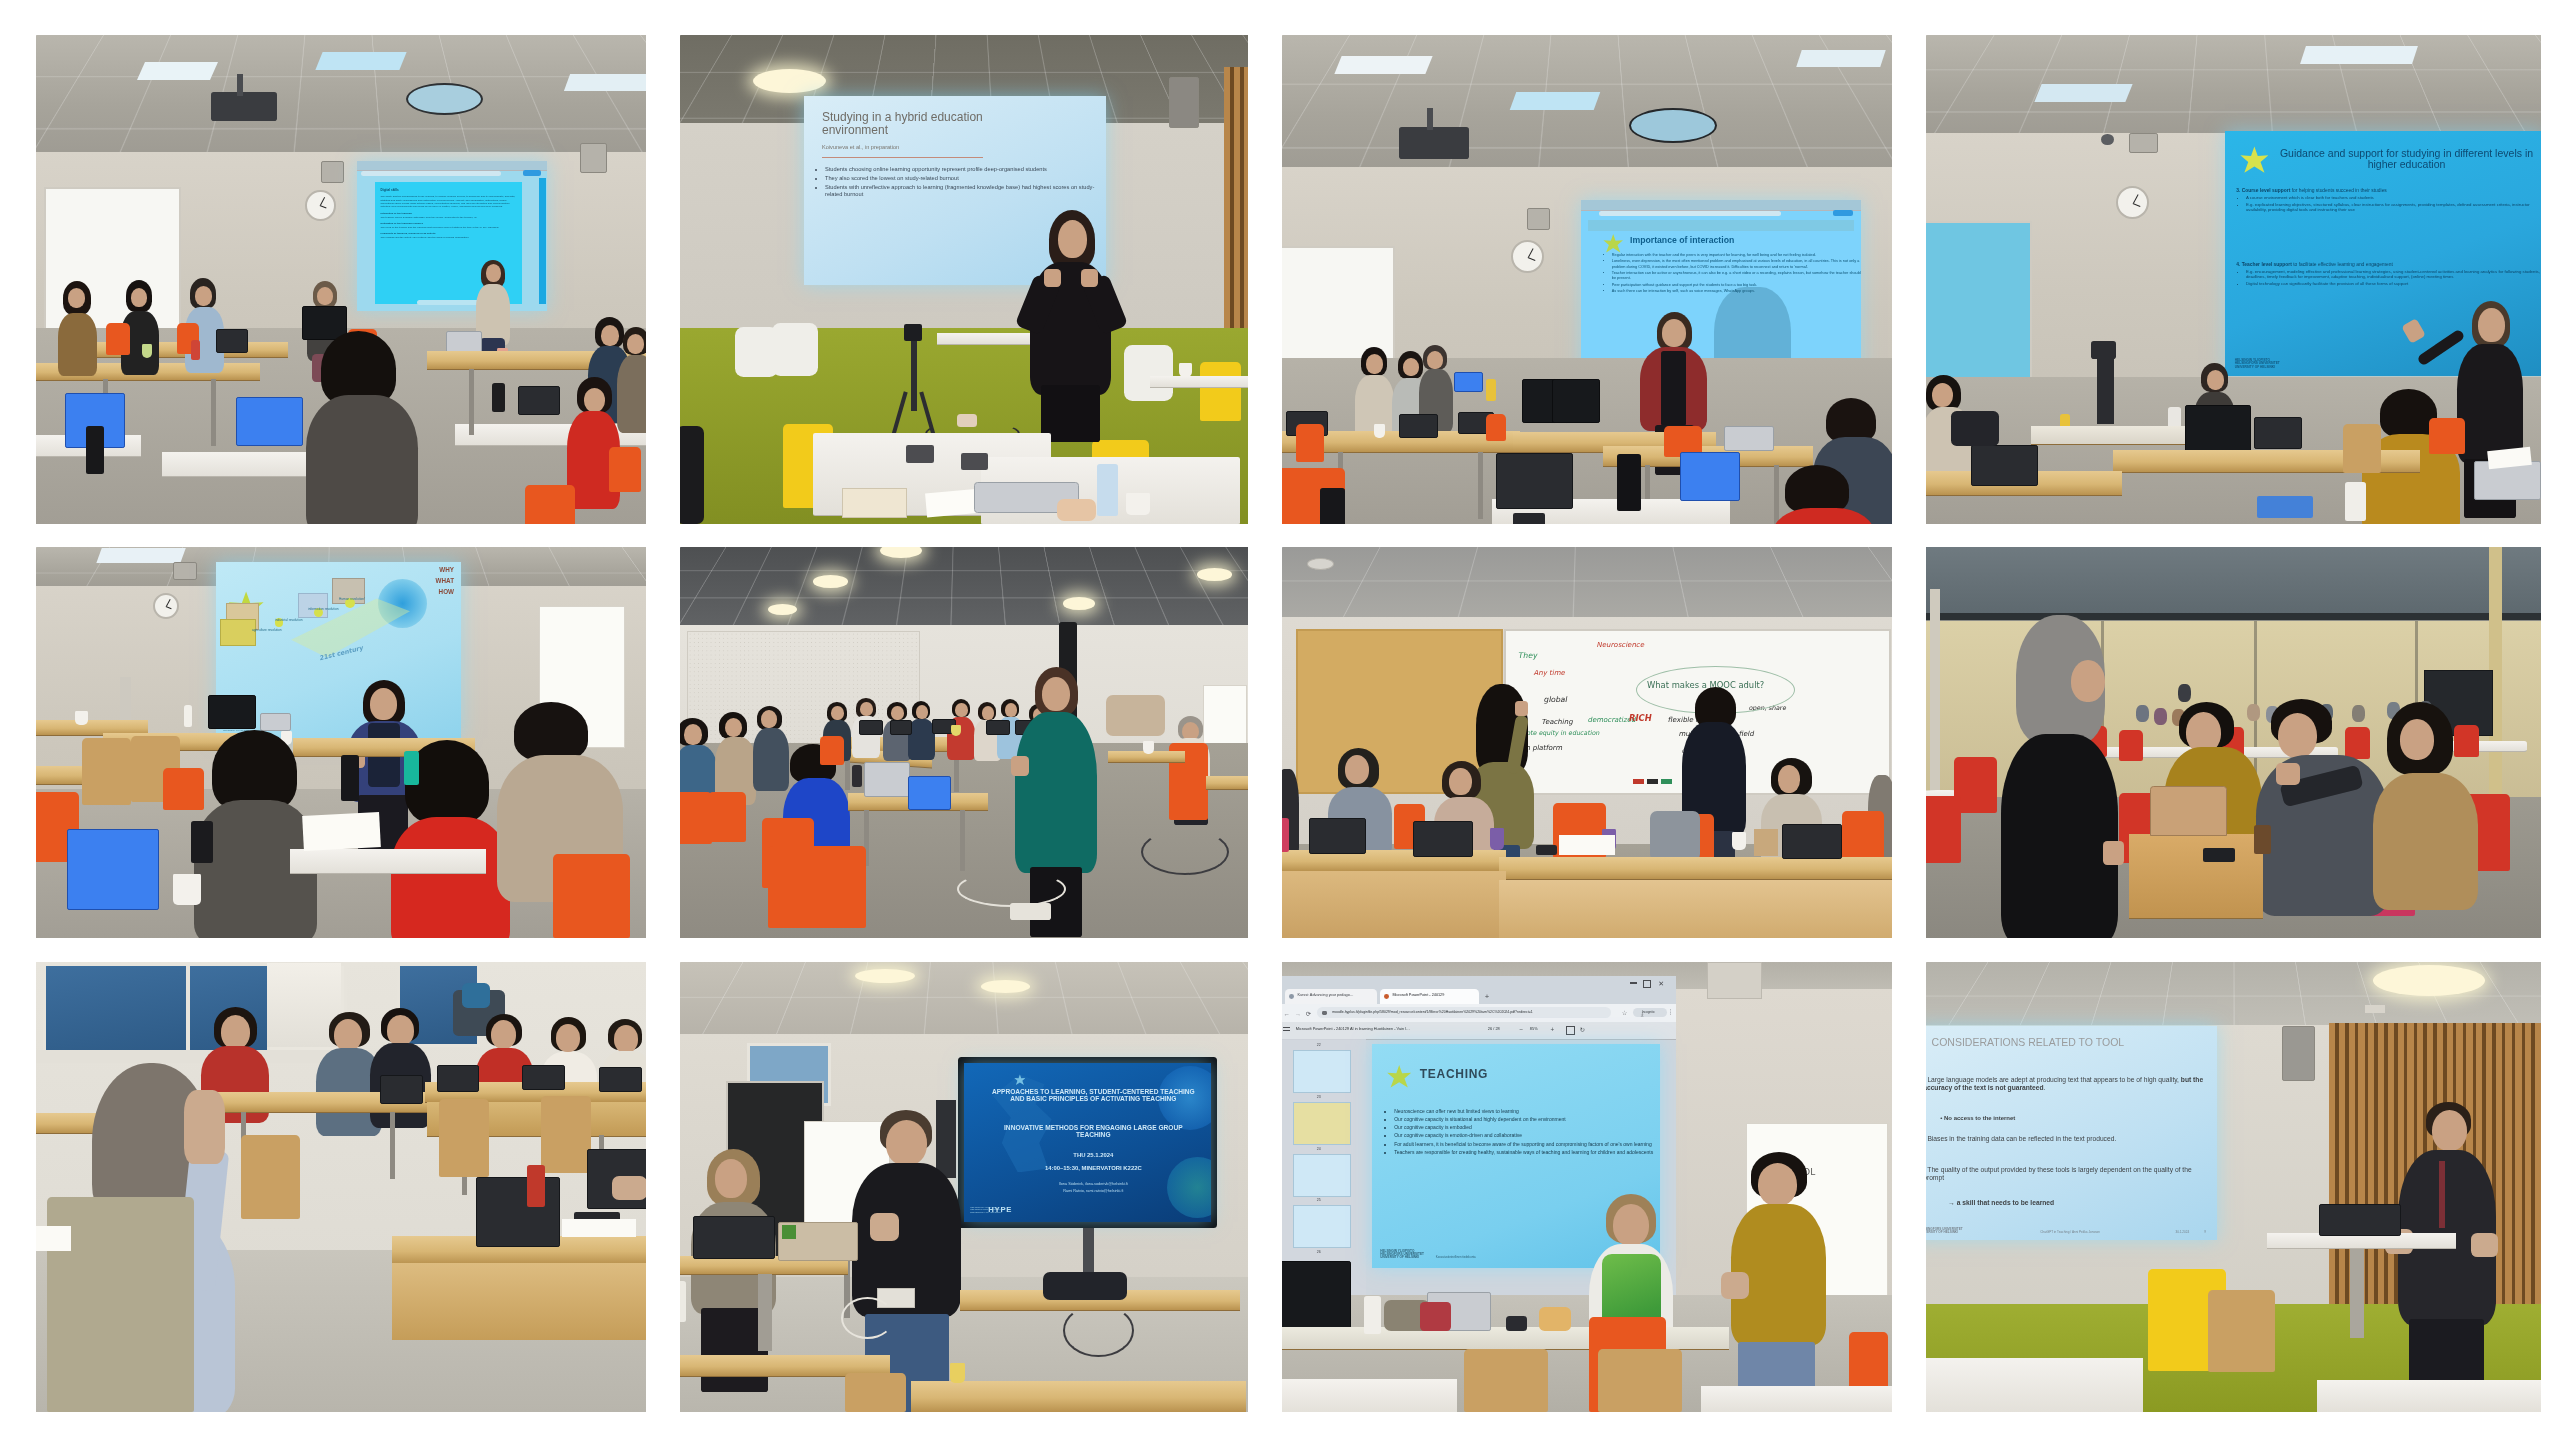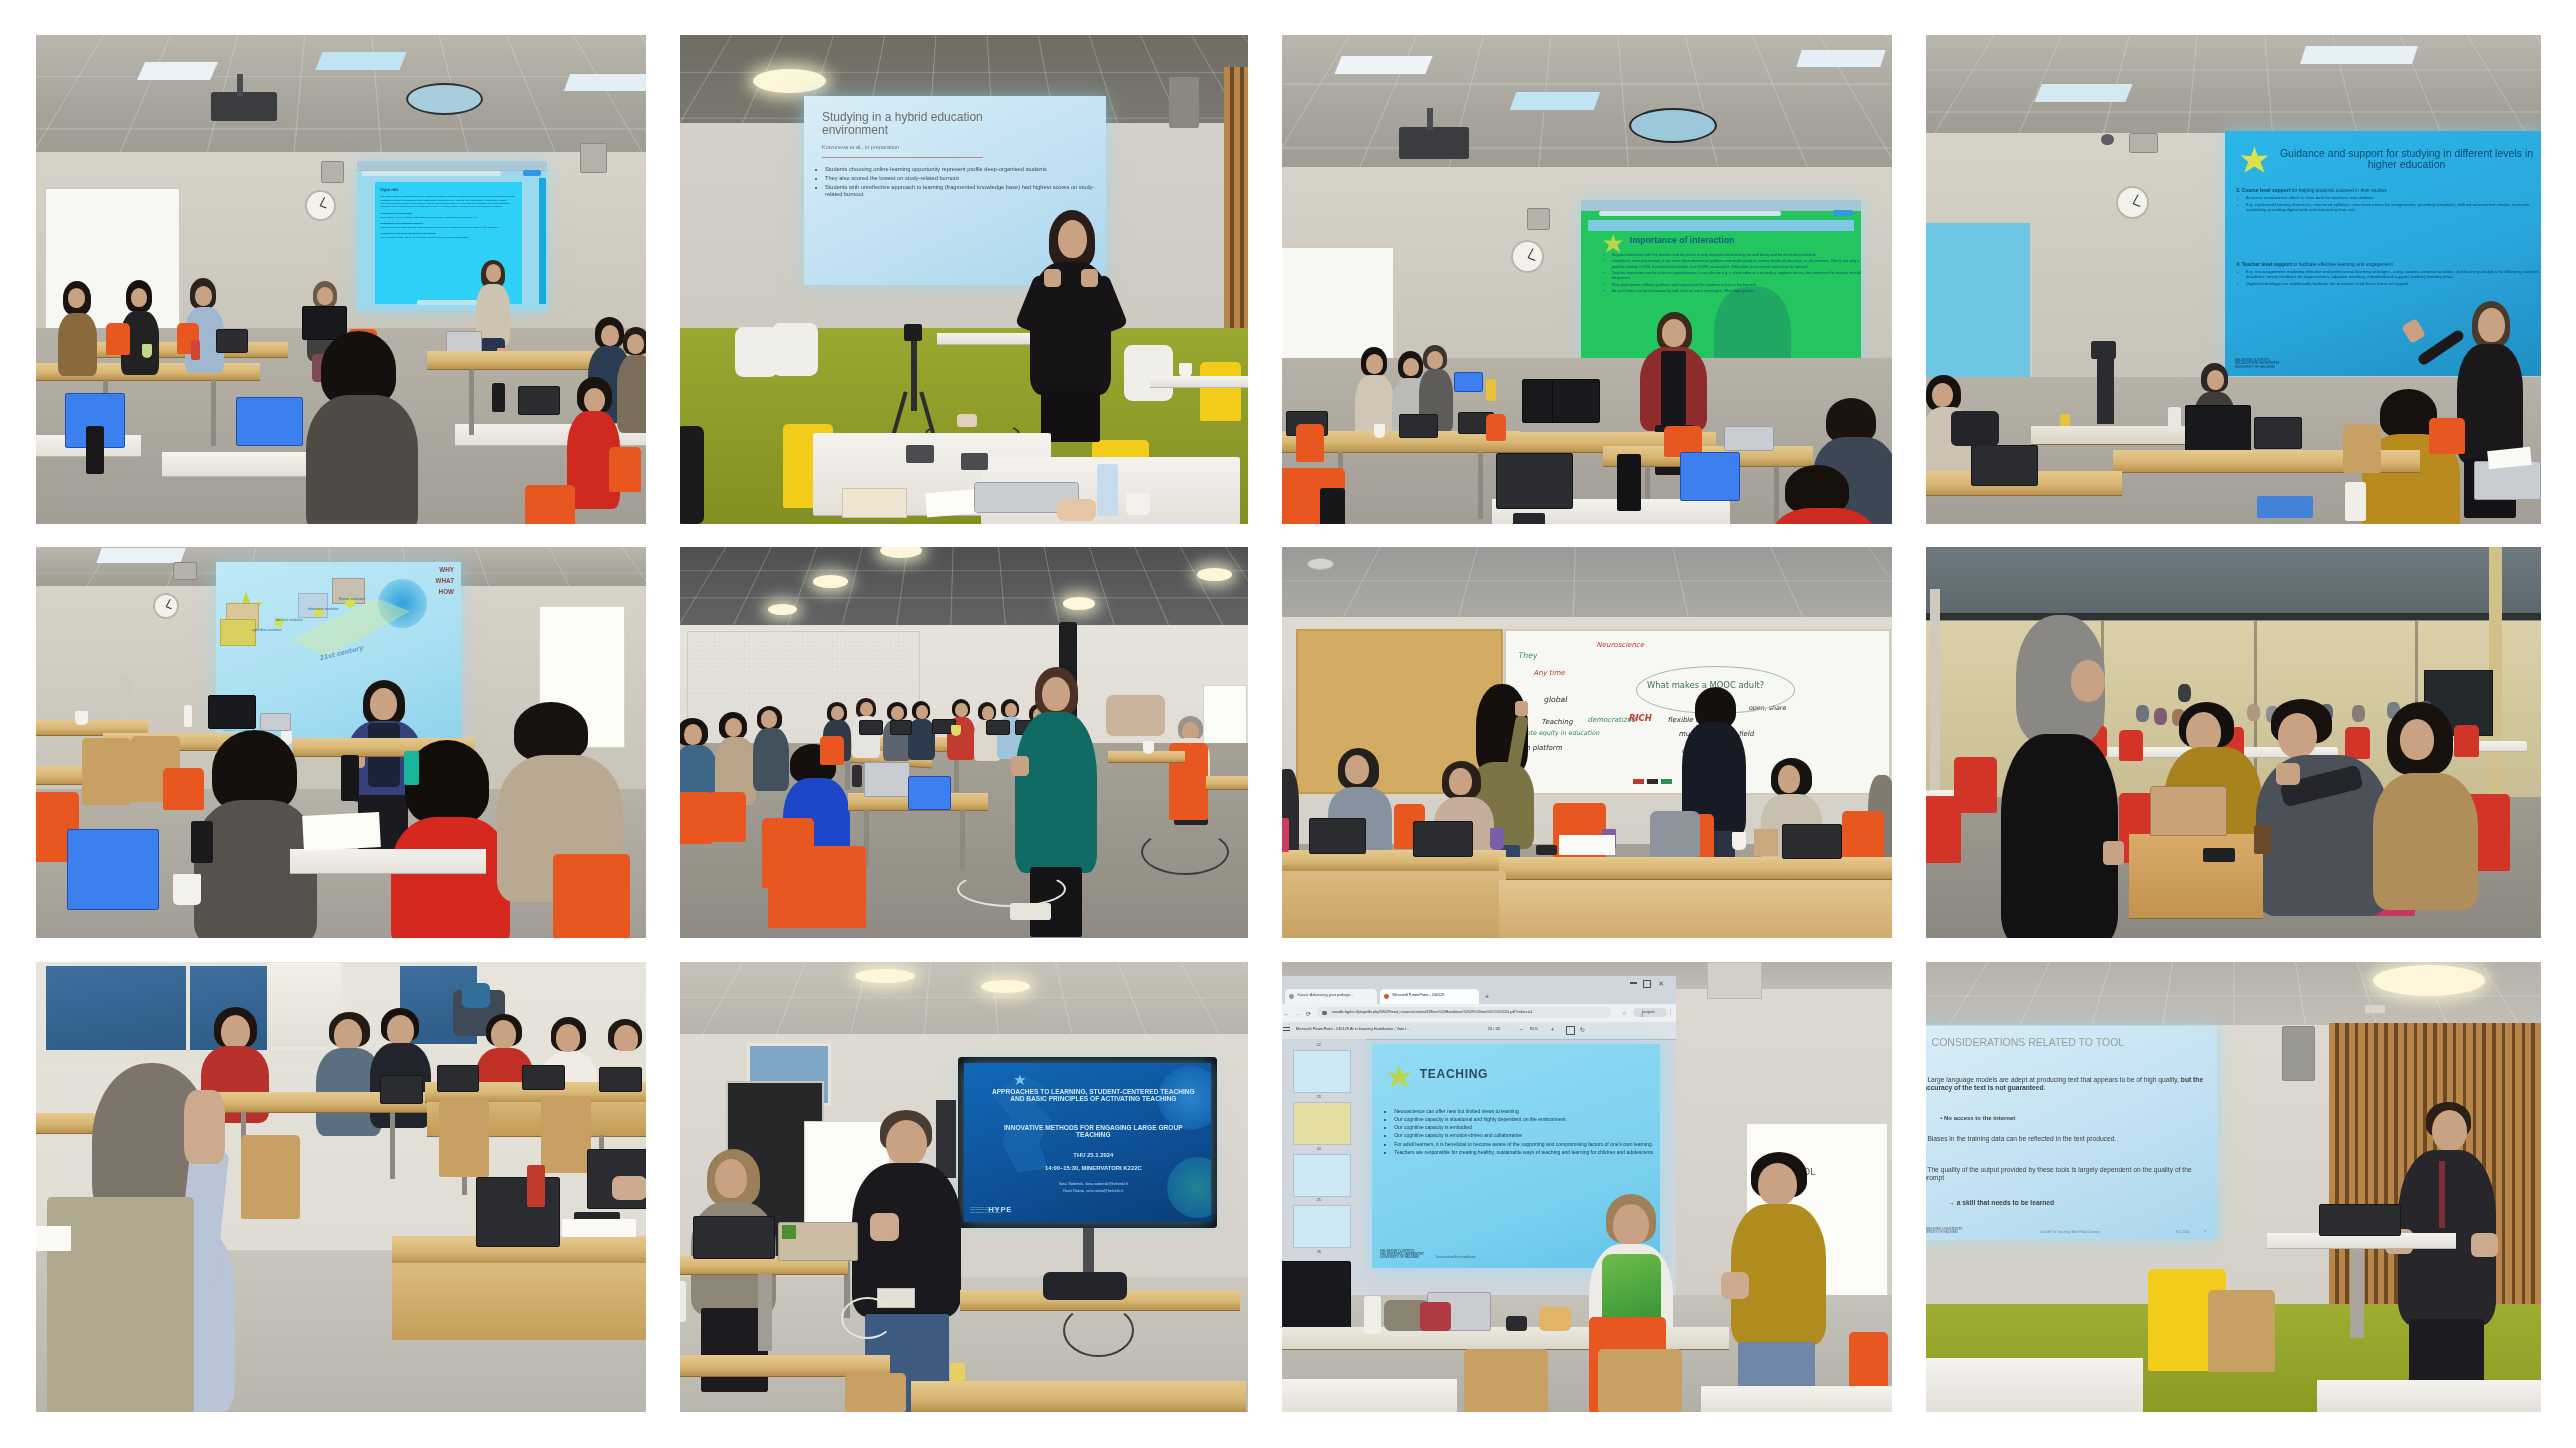--- a/index.html
+++ b/index.html
@@ -310,21 +310,21 @@
       <div class="shape" style="left:231px;top:57px;width:84px;height:18px;background:#bfe4f4;transform:skewX(-20deg);"></div>
       <div class="shape" style="left:517px;top:15.4px;width:84px;height:17px;background:#e3eff4;transform:skewX(-18deg);"></div>
       <div class="dot" style="left:347px;top:73px;width:84px;height:31px;background:#9dc8db;border:2.8px solid #25282b;"></div>
       <div class="projector" style="left:117px;top:92px;width:70px;height:32px;"></div>
       <div class="shape" style="left:145px;top:73px;width:5.6px;height:22.4px;background:#4a4c50;"></div>
       <div class="wall" style="top:27%;"></div>
       <div class="wboard" style="left:-14px;top:211px;width:123px;height:140px;"></div>
       <div class="clock" style="left:229px;top:205px;width:29px;height:29px;"></div>
       <div class="speaker" style="left:245px;top:173px;width:21px;height:19.6px;"></div>
 
-      <div class="screen" style="left:299px;top:165px;width:280px;height:189px;background:#22c55e;">
+      <div class="screen" style="left:299px;top:165px;width:280px;height:189px;background:#7dd3fc;">
         <div class="browserbar" style="left:0;top:0;width:100%;height:9.8px;background:#a4c7d7;"></div>
         <div class="shape" style="left:18px;top:11.2px;width:182px;height:4.9px;background:#cfe7f1;border-radius:2.8px;"></div>
         <div class="shape" style="left:252px;top:9.8px;width:19.6px;height:6.3px;background:#2f9ae0;border-radius:2.1px;"></div>
         <div class="shape" style="left:7px;top:19.6px;width:266px;height:11.2px;background:#7fc9e4;"></div>
         <div class="slide-title" style="left:49px;top:36px;font-size:8.7px;color:#0f5f8c;">Importance of interaction</div>
         <div class="shape" style="left:22.4px;top:34px;width:19.6px;height:19.6px;background:#b9d64a;
                     clip-path:polygon(50% 0,62% 34%,100% 32%,72% 56%,86% 94%,50% 72%,14% 94%,28% 56%,0 32%,38% 34%);"></div>
         <ul class="slide-body" style="left:19.6px;top:53px;width:250px;margin:0;padding-left:11.2px;font-size:3.8px;color:#0d5274;line-height:1.35;">
           <li>Regular interaction with the teacher and the peers is very important for learning, for well being and for not feeling isolated.</li>
           <li>Loneliness, even depression, is the most often mentioned problem and emphasised at various levels of education, in all countries. This is not only a problem during COVID, it existed even before, but COVID increased it. Difficulties to reconnect and return to 'normal'.</li>

